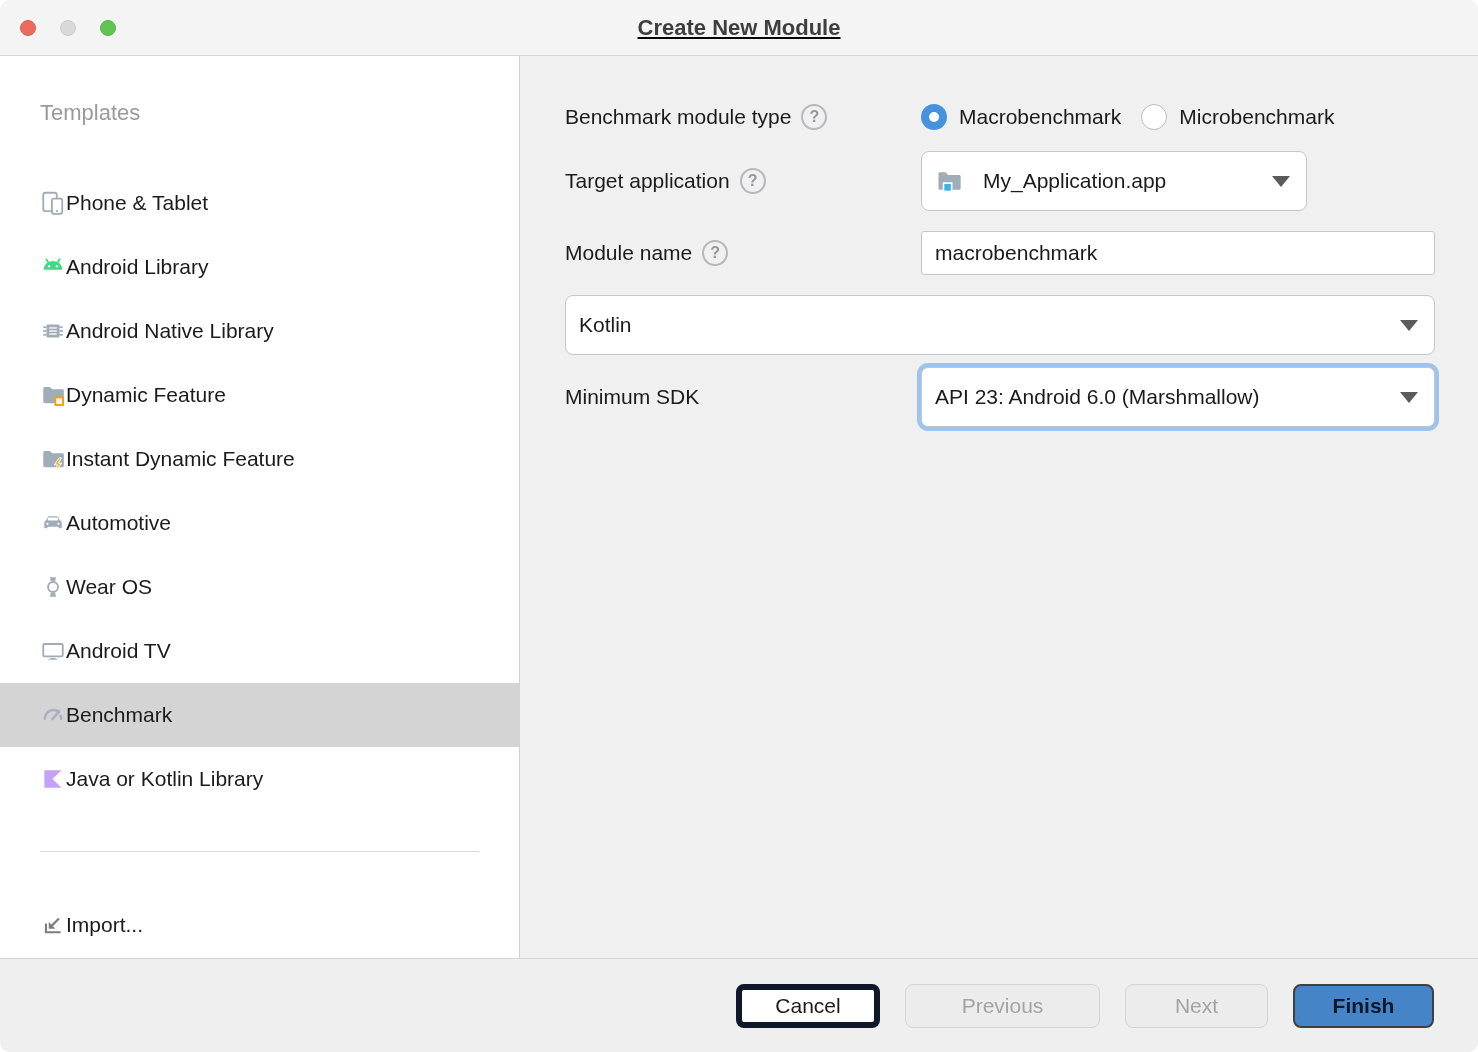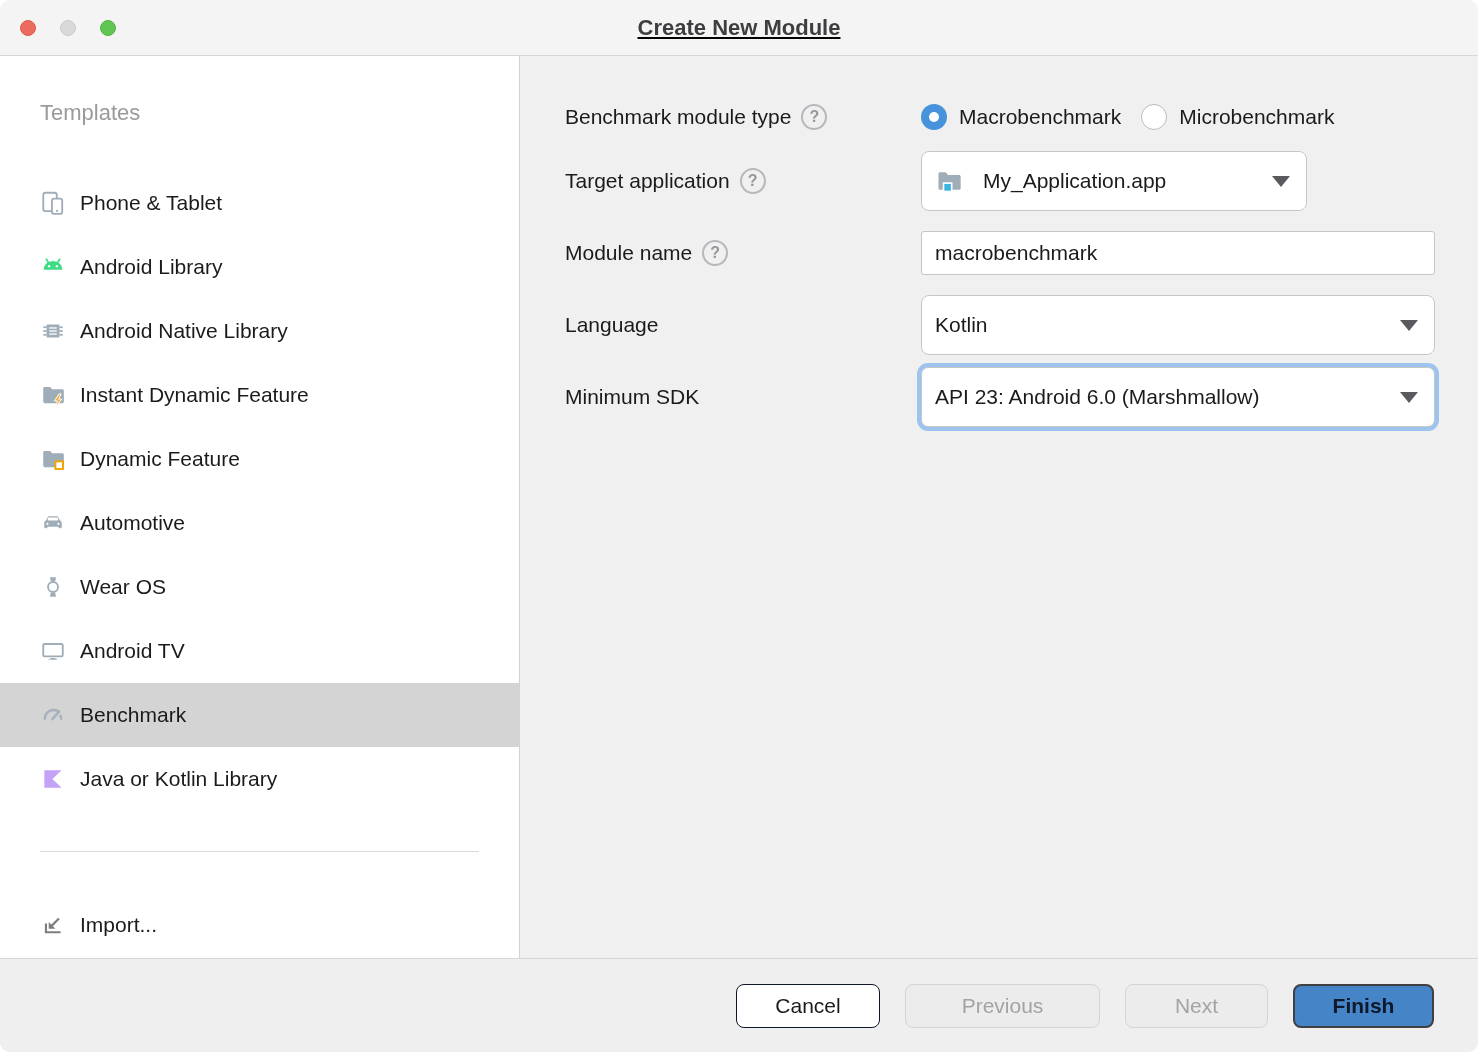--- a/index.html
+++ b/index.html
@@ -41,21 +41,21 @@
     padding-top: 36px;
     overflow: hidden;
   }
   .sidebar-header {
     height: 42px; line-height: 42px;
     padding-left: 40px; margin-bottom: 37px;
     font-size: 22px; color: #9a9a9a;
   }
   .sidebar-item {
     height: 64px; display: flex; align-items: center;
-    padding-left: 40px; gap: 14px;
+    padding-left: 40px; gap: 0;
     font-size: 21px; color: #1b1b1d;
     cursor: default;
   }
   .sidebar-item.selected { background: #d4d4d4; }
   .sidebar-item .icon { width: 26px; height: 26px; flex: 0 0 26px; display: inline-flex; }
   .sidebar-item .icon svg { width: 100%; height: 100%; }
   .sidebar-divider {
     height: 1px; background: #d9d9d9;
     margin: 40px 40px 41px 40px;
   }
@@ -127,21 +127,21 @@
     background: #efefef; border-top: 1px solid #d6d6d6;
     display: flex; align-items: center; justify-content: flex-end;
     gap: 25px; padding-right: 44px;
   }
   .btn {
     height: 44px; border-radius: 8px; font-size: 21px;
     font-family: "Liberation Sans", "DejaVu Sans", sans-serif;
     display: inline-flex; align-items: center; justify-content: center;
     cursor: pointer;
   }
-  .btn.default { background: #ffffff; border: 1px solid #0f172a; color: #1b1b1d; }
+  .btn.default { background: #ffffff; border: 6px solid #0f172a; color: #1b1b1d; }
   .btn.disabled { background: #ececec; border: 1px solid #d4d4d4; color: #a3a3a3; cursor: default; }
   .btn.primary { background: #4584c6; border: 2px solid #404040; color: #0f172a; font-weight: bold; }
   [data-name="cancel-button"]   { width: 144px; }
   [data-name="previous-button"] { width: 195px; }
   [data-name="next-button"]     { width: 143px; }
   [data-name="finish-button"]   { width: 141px; }
 </style>
 </head>
 <body>
 
@@ -200,38 +200,38 @@
               <g stroke="#fff" stroke-width="1.2">
                 <line x1="8.5" y1="9.2" x2="15.5" y2="9.2"></line>
                 <line x1="8.5" y1="12" x2="15.5" y2="12"></line>
                 <line x1="8.5" y1="14.8" x2="15.5" y2="14.8"></line>
               </g>
             </svg>
         </span>
         <span class="label" data-name="sidebar-item-label">Android Native Library</span>
       </div>
 
+      <div class="sidebar-item" data-name="sidebar-item-dynamic-feature">
+        <span class="icon" data-name="dynamic-feature-folder-icon">
+          <svg viewBox="0 0 24 24">
+              <path d="M3 5.8c0-.7.6-1.3 1.3-1.3h4.9l2 2.3h9.5c.7 0 1.3.6 1.3 1.3v10.1c0 .7-.6 1.3-1.3 1.3H4.3A1.3 1.3 0 0 1 3 18.2z" fill="#9fadb8"></path>
+              <rect x="14.2" y="14.2" width="7" height="7" fill="#fff" stroke="#f0a500" stroke-width="1.8"></rect>
+            </svg>
+        </span>
+        <span class="label" data-name="sidebar-item-label">Dynamic Feature</span>
+      </div>
+
       <div class="sidebar-item" data-name="sidebar-item-instant-dynamic-feature">
         <span class="icon" data-name="instant-dynamic-feature-folder-icon">
           <svg viewBox="0 0 24 24">
               <path d="M3 5.8c0-.7.6-1.3 1.3-1.3h4.9l2 2.3h9.5c.7 0 1.3.6 1.3 1.3v10.1c0 .7-.6 1.3-1.3 1.3H4.3A1.3 1.3 0 0 1 3 18.2z" fill="#9fadb8"></path>
               <path d="M17.6 11l-4.4 6.4h2.8l-1.2 5.6 5.2-7.2h-2.8l2.4-4.8z" fill="#fbb03b" stroke="#fff" stroke-width="0.9"></path>
             </svg>
         </span>
         <span class="label" data-name="sidebar-item-label">Instant Dynamic Feature</span>
-      </div>
-
-      <div class="sidebar-item" data-name="sidebar-item-dynamic-feature">
-        <span class="icon" data-name="dynamic-feature-folder-icon">
-          <svg viewBox="0 0 24 24">
-              <path d="M3 5.8c0-.7.6-1.3 1.3-1.3h4.9l2 2.3h9.5c.7 0 1.3.6 1.3 1.3v10.1c0 .7-.6 1.3-1.3 1.3H4.3A1.3 1.3 0 0 1 3 18.2z" fill="#9fadb8"></path>
-              <rect x="14.2" y="14.2" width="7" height="7" fill="#fff" stroke="#f0a500" stroke-width="1.8"></rect>
-            </svg>
-        </span>
-        <span class="label" data-name="sidebar-item-label">Dynamic Feature</span>
       </div>
 
       <div class="sidebar-item" data-name="sidebar-item-automotive">
         <span class="icon" data-name="car-icon">
           <svg viewBox="0 0 24 24">
               <path d="M5.6 9.8l1.4-3c.3-.7 1-1.1 1.7-1.1h6.6c.7 0 1.4.4 1.7 1.1l1.4 3c1 .3 1.7 1.2 1.7 2.3v3.7c0 .6-.5 1.1-1.1 1.1h-.9c-.6 0-1.1-.5-1.1-1.1v-.3H7v.3c0 .6-.5 1.1-1.1 1.1H5c-.6 0-1.1-.5-1.1-1.1v-3.7c0-1.1.7-2 1.7-2.3z" fill="#9fadb8"></path>
               <rect x="7.2" y="7" width="9.6" height="2.7" rx="0.9" fill="#fff"></rect>
               <circle cx="6.9" cy="12.8" r="1" fill="#fff"></circle>
               <circle cx="17.1" cy="12.8" r="1" fill="#fff"></circle>
             </svg>
@@ -335,23 +335,20 @@
       <div class="form-row" data-name="form-row-module-name">
         <div class="row-label" data-name="module-name-label">
           <span data-name="field-label-text">Module name</span>
           <span class="help-icon" data-name="help-icon">?</span>
         </div>
         <input class="text-input" type="text" data-name="module-name-input" value="macrobenchmark" style="">
       </div>
 
 
       <div class="form-row" data-name="form-row-language">
-        <div class="row-label" data-name="language-label">
-          <span data-name="field-label-text">Language</span>
-        </div>
         <div class="dropdown" data-name="language-dropdown">
           <span class="dropdown-value" data-name="language-value">Kotlin</span>
           <span class="caret" data-name="chevron-down-icon"></span>
         </div>
       </div>
 
       <div class="form-row" data-name="form-row-minimum-sdk">
         <div class="row-label" data-name="minimum-sdk-label">
           <span data-name="field-label-text">Minimum SDK</span>
         </div>

